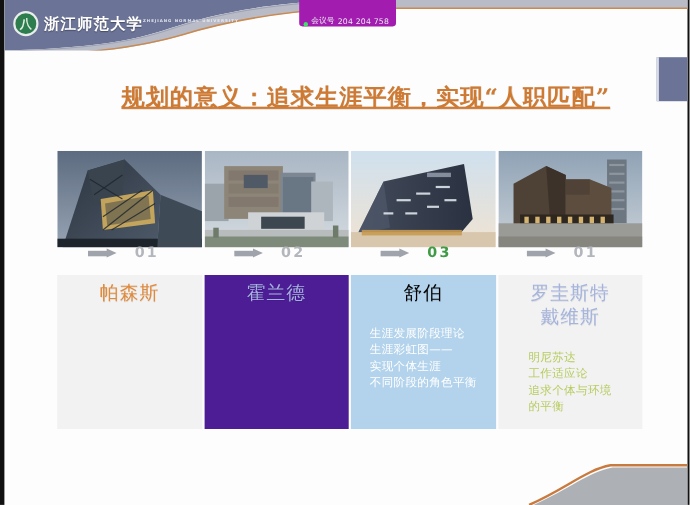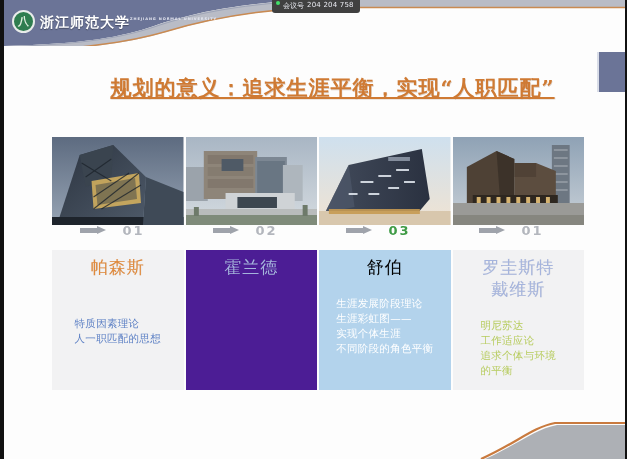--- a/index.html
+++ b/index.html
@@ -45,24 +45,24 @@
     text-shadow:0 1px 1px rgba(0,0,0,.35);
   }
   .logo-en{
     font-size:3.6px;color:#e6e8f2;letter-spacing:.9px;
     margin-top:3px;font-weight:bold;
   }
 
   
   .meeting-pill{
     position:absolute;top:0px;left:268px;
-    height:12px;padding:1px 6px 0 4px;
-    background:#404040;
+    height:12px;padding:12px 6px 0 4px;
+    background:#a21caf;
     border-radius:0 0 3px 3px;
-    display:flex;align-items:flex-start;gap:3px;
+    display:flex;align-items:flex-end;gap:3px;
     z-index:20;
   }
   .meet-dot{
     width:4px;height:4px;border-radius:50%;
     background:#41e06a;flex:0 0 auto;
   }
   .meet-label{font-size:7px;color:#e9eaf1;white-space:nowrap;}
   .meet-num{font-size:7px;color:#e9eaf1;white-space:nowrap;letter-spacing:.2px;}
 
   
@@ -340,21 +340,20 @@
           <i class="shaft"></i>
           <i class="head"></i>
         </span>
       <span class="step-num" style="color: rgb(179, 182, 189);">01</span>
     </div>
   </div>
 
   <div class="columns">
     <div class="col" id="col0" style="background: rgb(242, 242, 243);">
       <div class="col-name" style="color: rgb(224, 138, 60);">帕森斯</div>
-      <div class="col-body" style="color: rgb(91, 127, 196); margin-top: 26px;">特质因素理论<br>人一职匹配的思想</div>
     </div>
     <div class="col" id="col1" style="background: #4c1d95;">
       <div class="col-name" style="color: rgb(165, 180, 221);">霍兰德</div>
     </div>
     <div class="col" id="col2" style="background: rgb(179, 211, 236);">
       <div class="col-name" style="color: #000000;">舒伯</div>
       <div class="col-body" style="color: rgb(255, 255, 255); margin-top: 6px;">生涯发展阶段理论<br>生涯彩虹图——<br>实现个体生涯<br>不同阶段的角色平衡</div>
     </div>
     <div class="col" id="col3" style="background: rgb(242, 242, 243);">
       <div class="col-name" style="color: rgb(165, 180, 221);">罗圭斯特<br>戴维斯</div>

